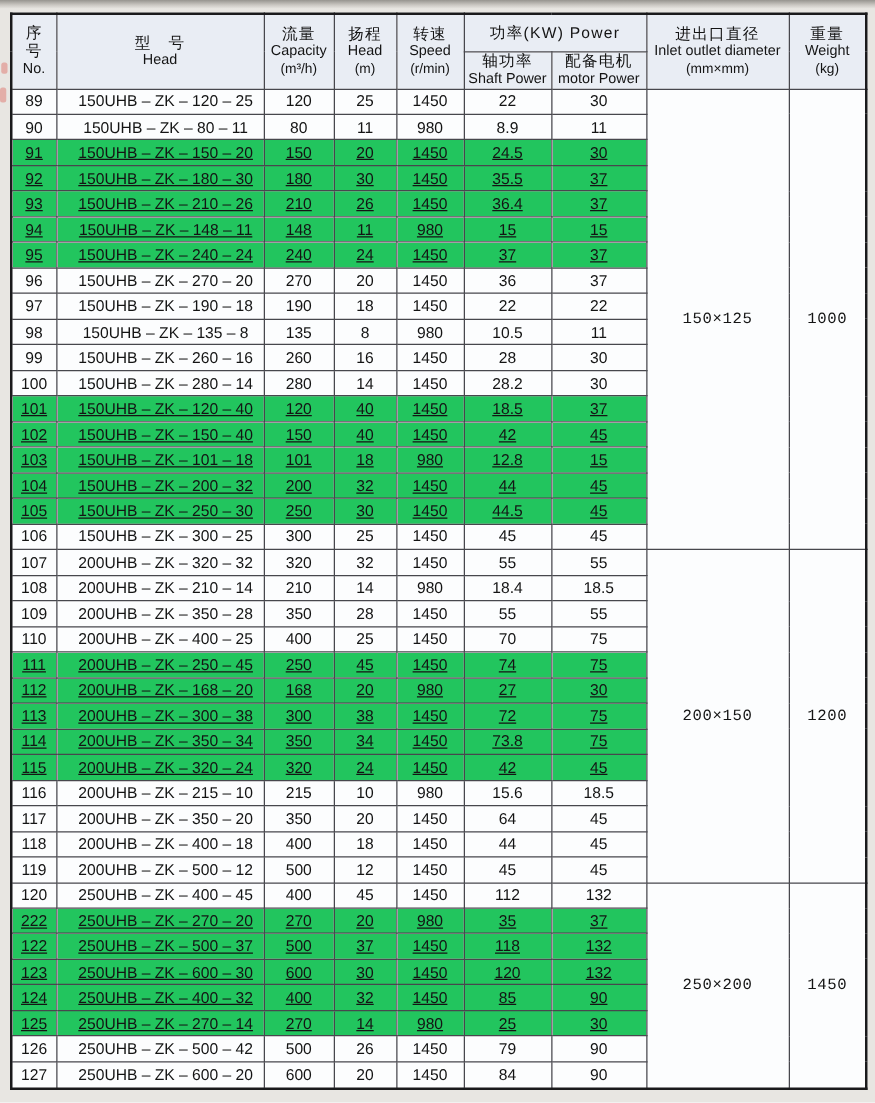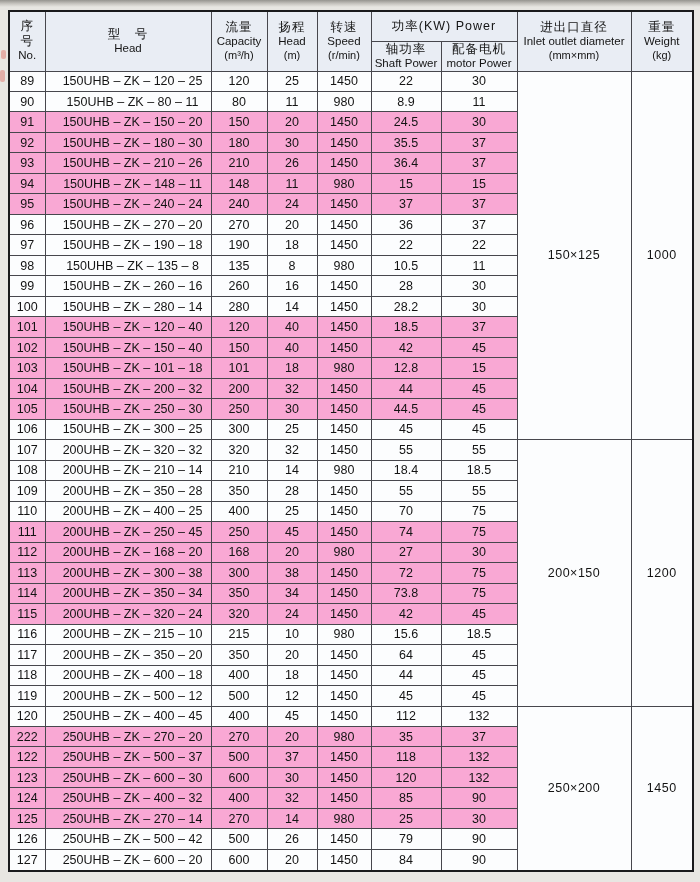--- a/index.html
+++ b/index.html
@@ -27,23 +27,23 @@
   th,td{
     border:1px solid #47474d;
     padding:0;text-align:center;vertical-align:middle;overflow:hidden;
   }
   thead th{background:#e9edf4;font-weight:normal;line-height:1.2;}
   thead tr{height:30px;}
   .zh{font-size:12.5px;letter-spacing:1px;}
   .en{font-size:11.5px;letter-spacing:0;}
   .unit{font-size:11px;}
   tbody td{font-size:12.5px;white-space:nowrap;background:transparent;}
-  tbody tr.band{background:#f9a8d4;}
+  tbody tr.band{background:#22c55e;text-decoration:underline;}
   td.type{text-align:center;padding-left:9px;}
-  td.merged{font-size:12.5px;letter-spacing:.5px;background:transparent;}
+  td.merged{font-size:12.5px;letter-spacing:.5px;background:transparent;font-family:Liberation Mono, monospace;}
 </style>
 </head>
 <body>
 
 <div class="top-strip"></div>
 <div class="scan-mark m1"></div>
 <div class="scan-mark m2"></div>
 
 <table class="spec-table">
   <colgroup>

